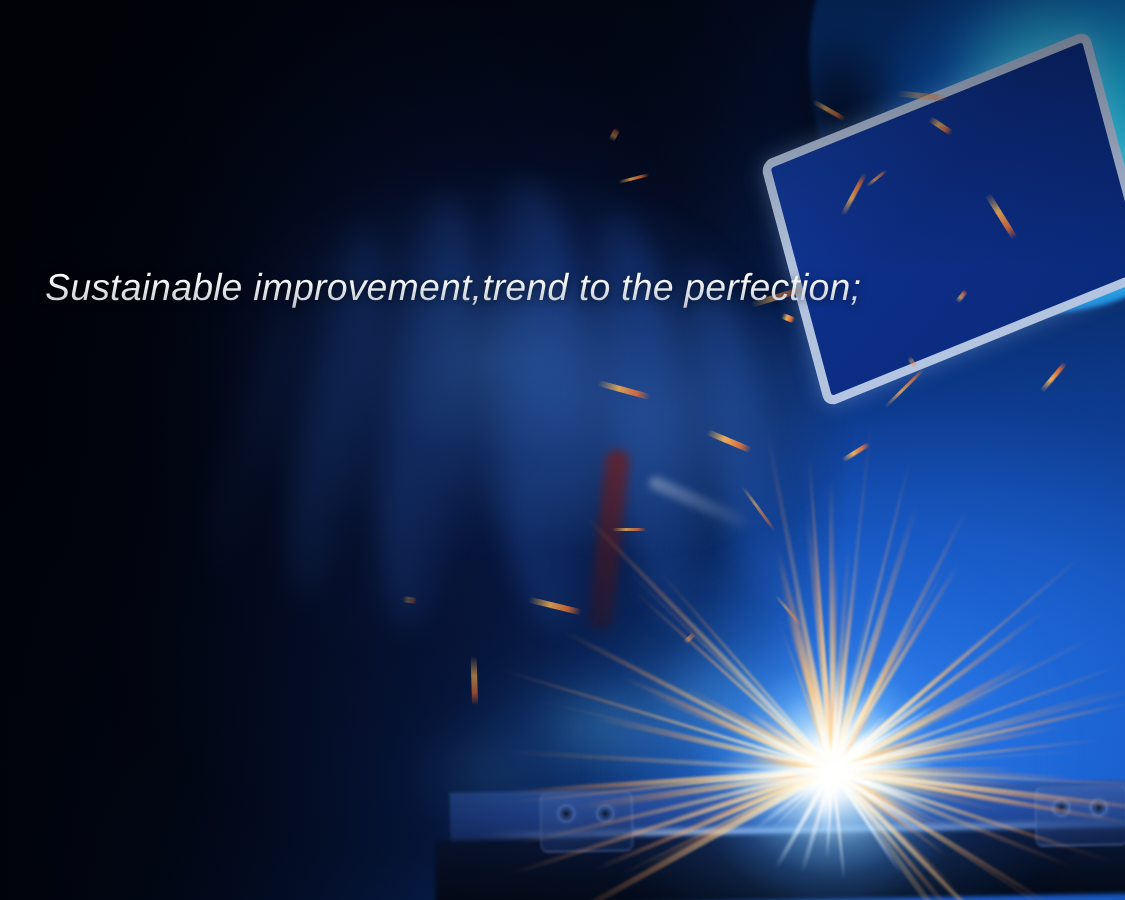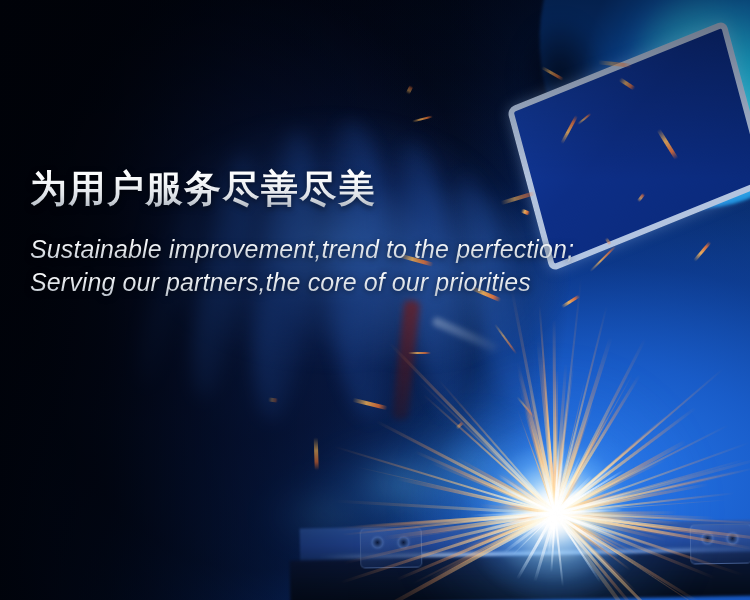--- a/index.html
+++ b/index.html
@@ -502,21 +502,19 @@
       <div class="ray" style="width: 72.9892px; height: 1.74711px; transform: rotate(272.73deg); background: linear-gradient(90deg, rgb(255, 255, 255) 0%, rgba(255, 255, 255, 0.9) 40%, rgba(210, 235, 255, 0.4) 80%, rgba(180, 220, 255, 0) 100%); opacity: 0.94;"></div>
       <div class="ray" style="width: 65.1248px; height: 3.16526px; transform: rotate(20.26deg); background: linear-gradient(90deg, rgb(255, 255, 255) 0%, rgba(255, 255, 255, 0.9) 40%, rgba(210, 235, 255, 0.4) 80%, rgba(180, 220, 255, 0) 100%); opacity: 0.96;"></div>
       <div class="ray" style="width: 71.4709px; height: 3.0731px; transform: rotate(106.59deg); background: linear-gradient(90deg, rgb(255, 255, 255) 0%, rgba(255, 255, 255, 0.9) 40%, rgba(210, 235, 255, 0.4) 80%, rgba(180, 220, 255, 0) 100%); opacity: 0.73;"></div>
       <div class="ray" style="width: 79.2263px; height: 2.82344px; transform: rotate(344.97deg); background: linear-gradient(90deg, rgb(255, 255, 255) 0%, rgba(255, 255, 255, 0.9) 40%, rgba(210, 235, 255, 0.4) 80%, rgba(180, 220, 255, 0) 100%); opacity: 0.77;"></div>
     </div>
 
   <div class="layer" id="bg-vignette"></div>
 
   <div id="copy">
     <div id="cn-block">
-      <div class="cn-line">为用户服务尽善尽美</div>
     </div>
     <div id="en-block">
       <div class="en-line">Sustainable improvement,trend to the perfection;</div>
-      <div class="en-line">Serving our partners,the core of our priorities</div>
     </div>
   </div>
 
 </div>
 
 </body></html>

